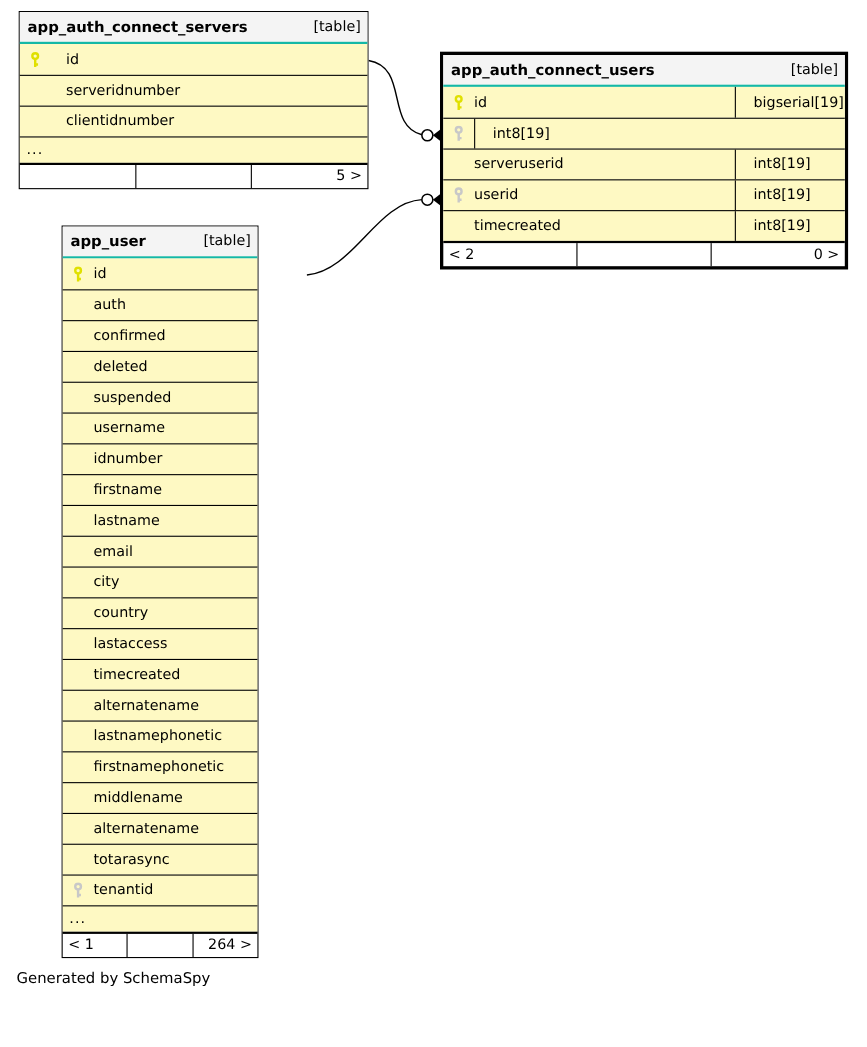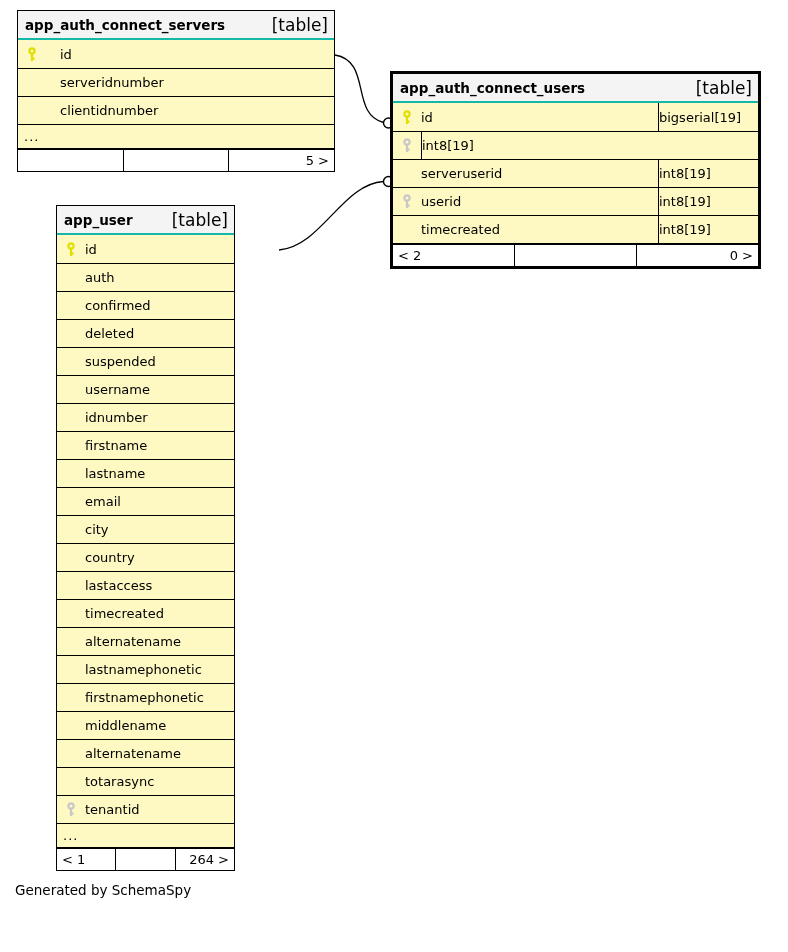--- a/index.html
+++ b/index.html
@@ -18,33 +18,33 @@
     border:1px solid #000; box-sizing:border-box; font-size:13px;
   }
   .table-node.emph { border-width:3px; }
 
   .thead {
     display:flex; justify-content:space-between; align-items:center;
     height:29px; padding:0 6px 0 7px; background:#f4f4f4;
     border-bottom:2px solid #14b8a6; box-sizing:border-box;
   }
   .tname { font-weight:bold; font-size:13.5px; cursor:pointer; }
-  .ttype { font-size:17px; }
+  .ttype { font-size:13px; }
 
   .row {
     display:flex; align-items:center; height:28px; box-sizing:border-box;
     background:#fef9c3;
   }
   .rows .row + .row { border-top:1px solid #000; }
   .keycell { width:28px; display:flex; justify-content:center; align-items:center; flex:none; }
   .colname { flex:1; white-space:nowrap; overflow:hidden; }
   .t0 .colname { margin-left:14px; }
   .coltype {
     width:100px; flex:none; align-self:stretch; display:flex; align-items:center;
-    border-left:1px solid #000; padding-left:0; box-sizing:border-box;
+    border-left:1px solid #000; padding-left:16px; box-sizing:border-box;
   }
   .row.ellipsis {
     height:24px; border-top:1px solid #000; padding-left:6px; letter-spacing:1px;
   }
   .tfoot {
     display:flex; align-items:stretch; height:23px; border-top:2px solid #000;
     box-sizing:border-box;
   }
   .fc { flex:1; display:flex; align-items:center; padding:0 5px; box-sizing:border-box; }
   .fc + .fc { border-left:1px solid #000; }
@@ -95,21 +95,21 @@
         </div>
       </div>
     <div class="row ellipsis">...</div>
     <div class="tfoot">
       <span class="fc left"></span>
       <span class="fc mid"></span>
       <span class="fc right">5 &gt;</span>
     </div>
   </div>
 
-  <div class="table-node emph t1" style="left:390px; top:47px; width:371px;margin-top:24px;">
+  <div class="table-node emph t1" style="left:400px; top:47px; width:371px;">
     <div class="thead">
       <span class="tname">app_auth_connect_users</span>
       <span class="ttype">[table]</span>
     </div>
     <div class="rows">
         <div class="row">
           <span class="keycell">
             <svg width="10" height="15" viewBox="0 0 10 15">
               <circle cx="5" cy="4" r="2.6" fill="none" stroke="#e0e000" stroke-width="2.2"></circle>
               <path d="M5 6.6 L5 14 M5 11.6 L7.6 11.6" stroke="#e0e000" stroke-width="2.2" fill="none"></path>

